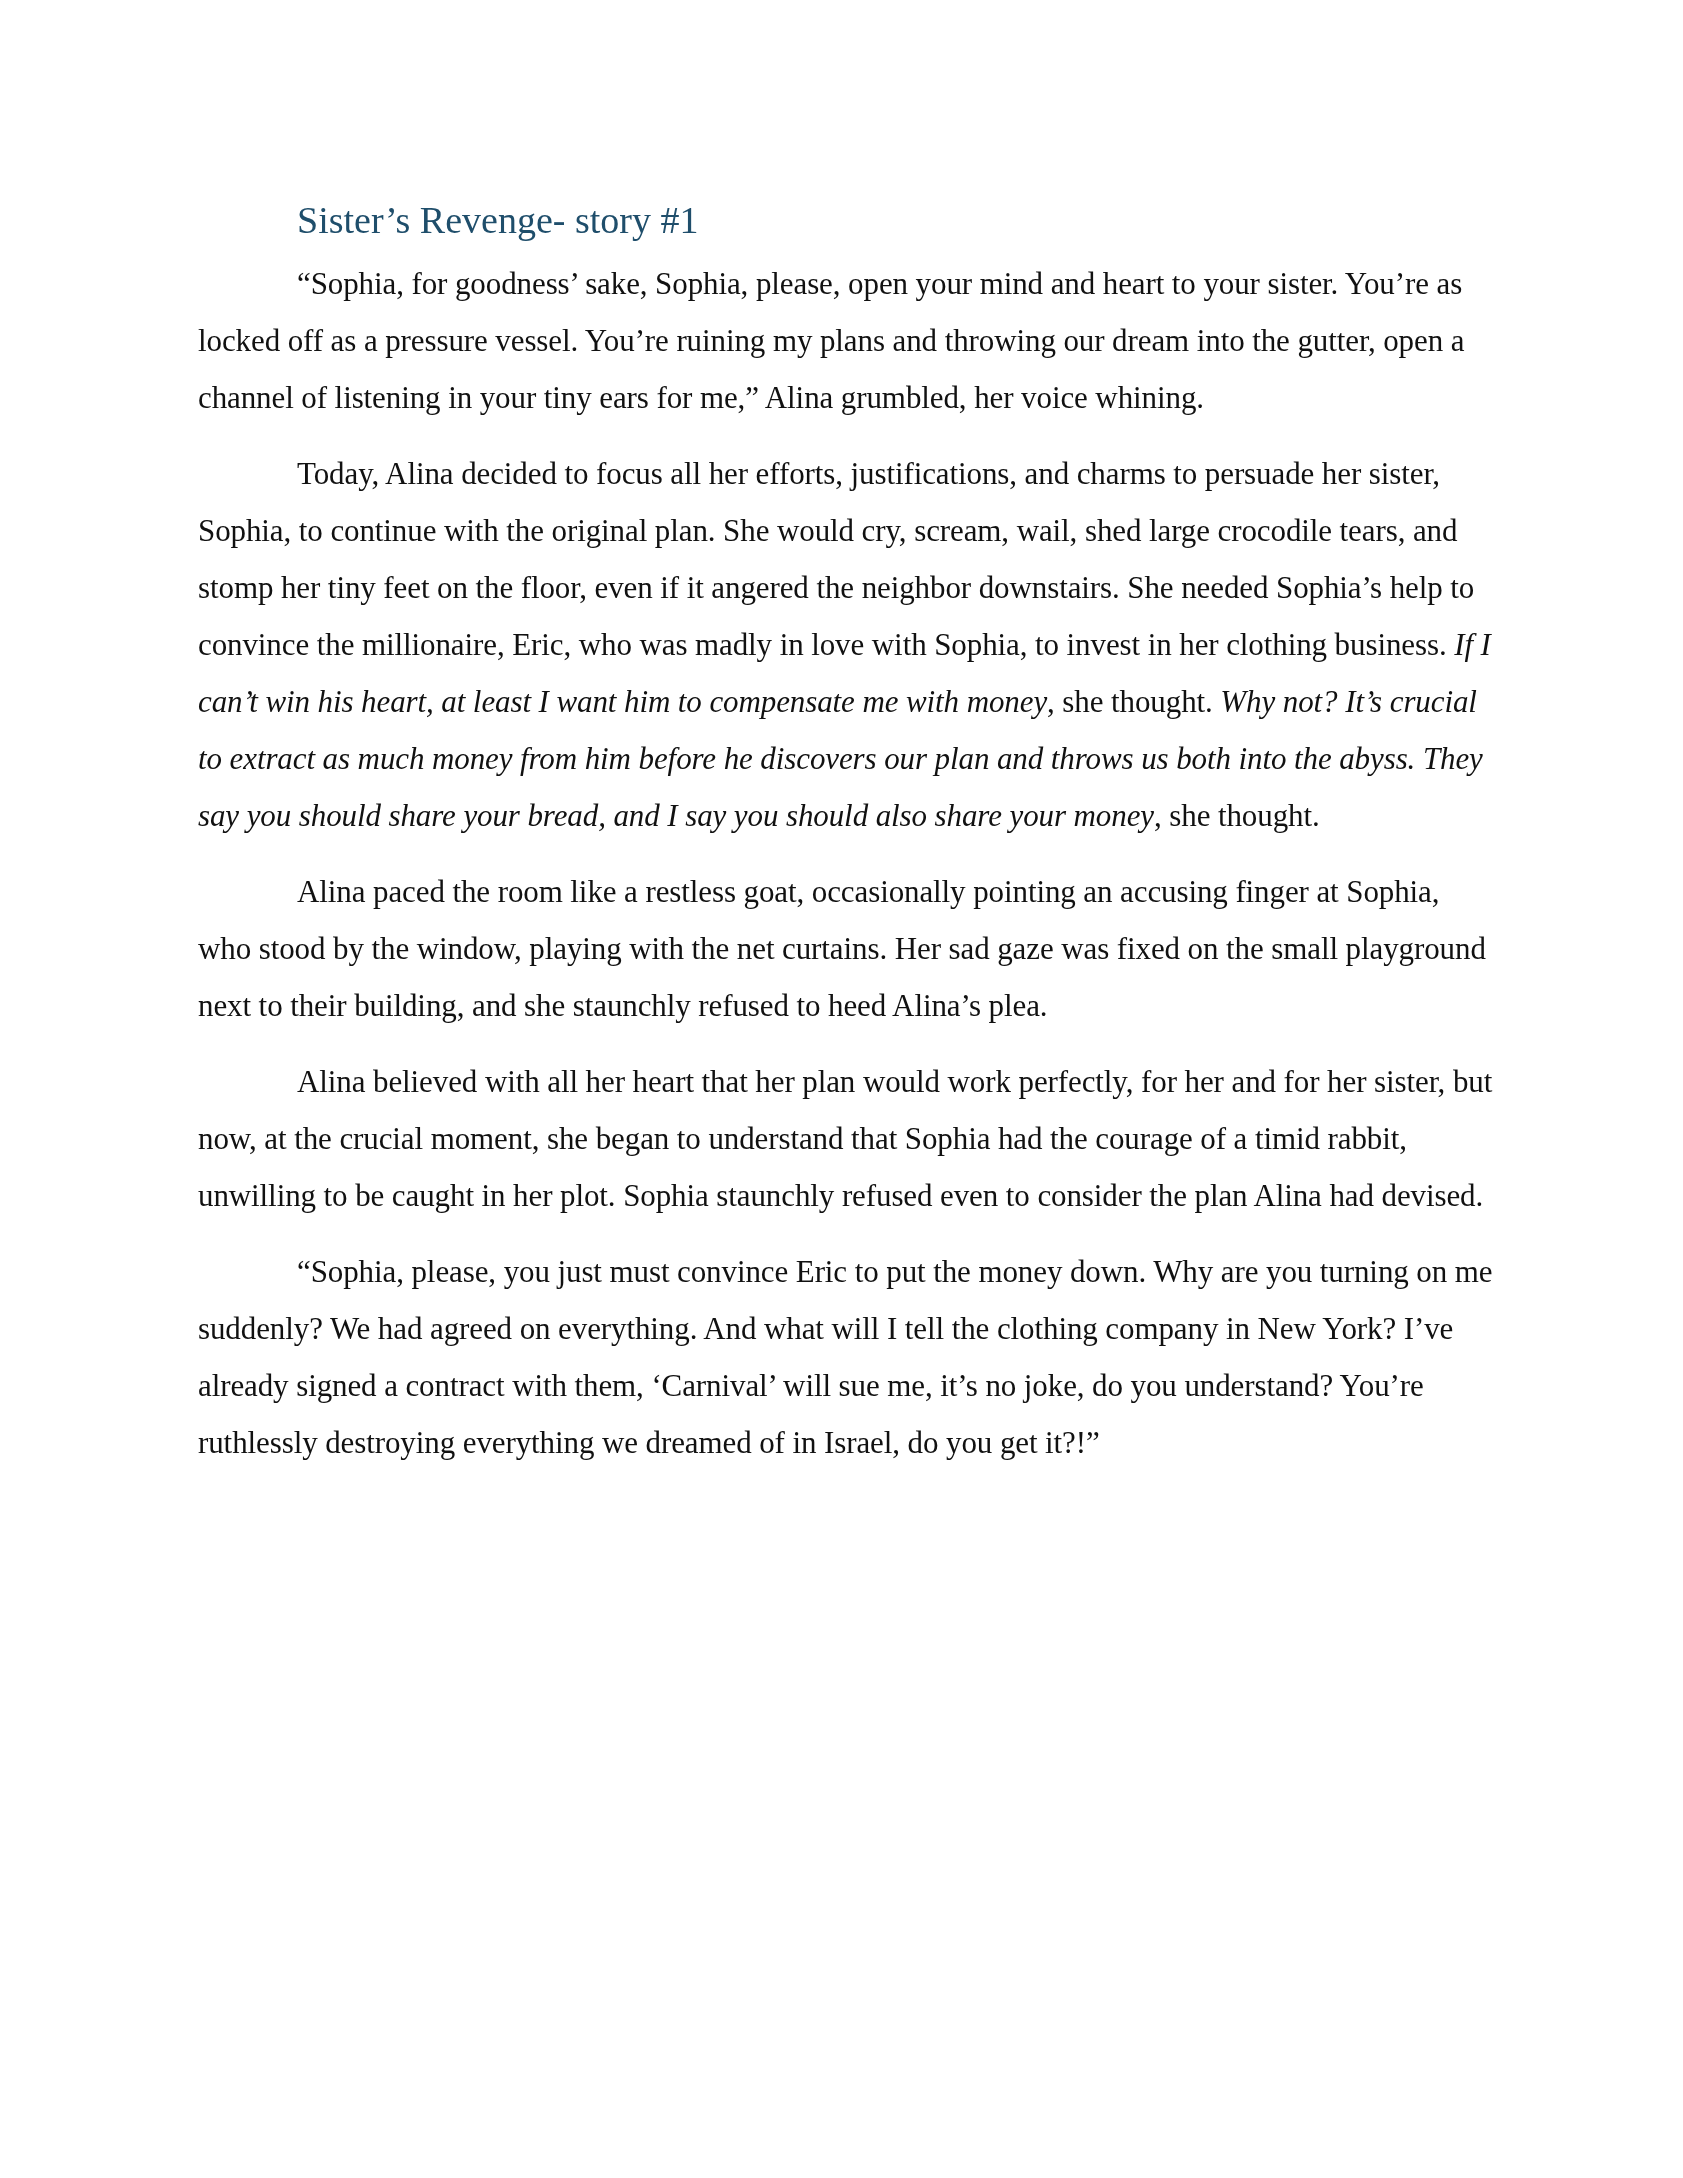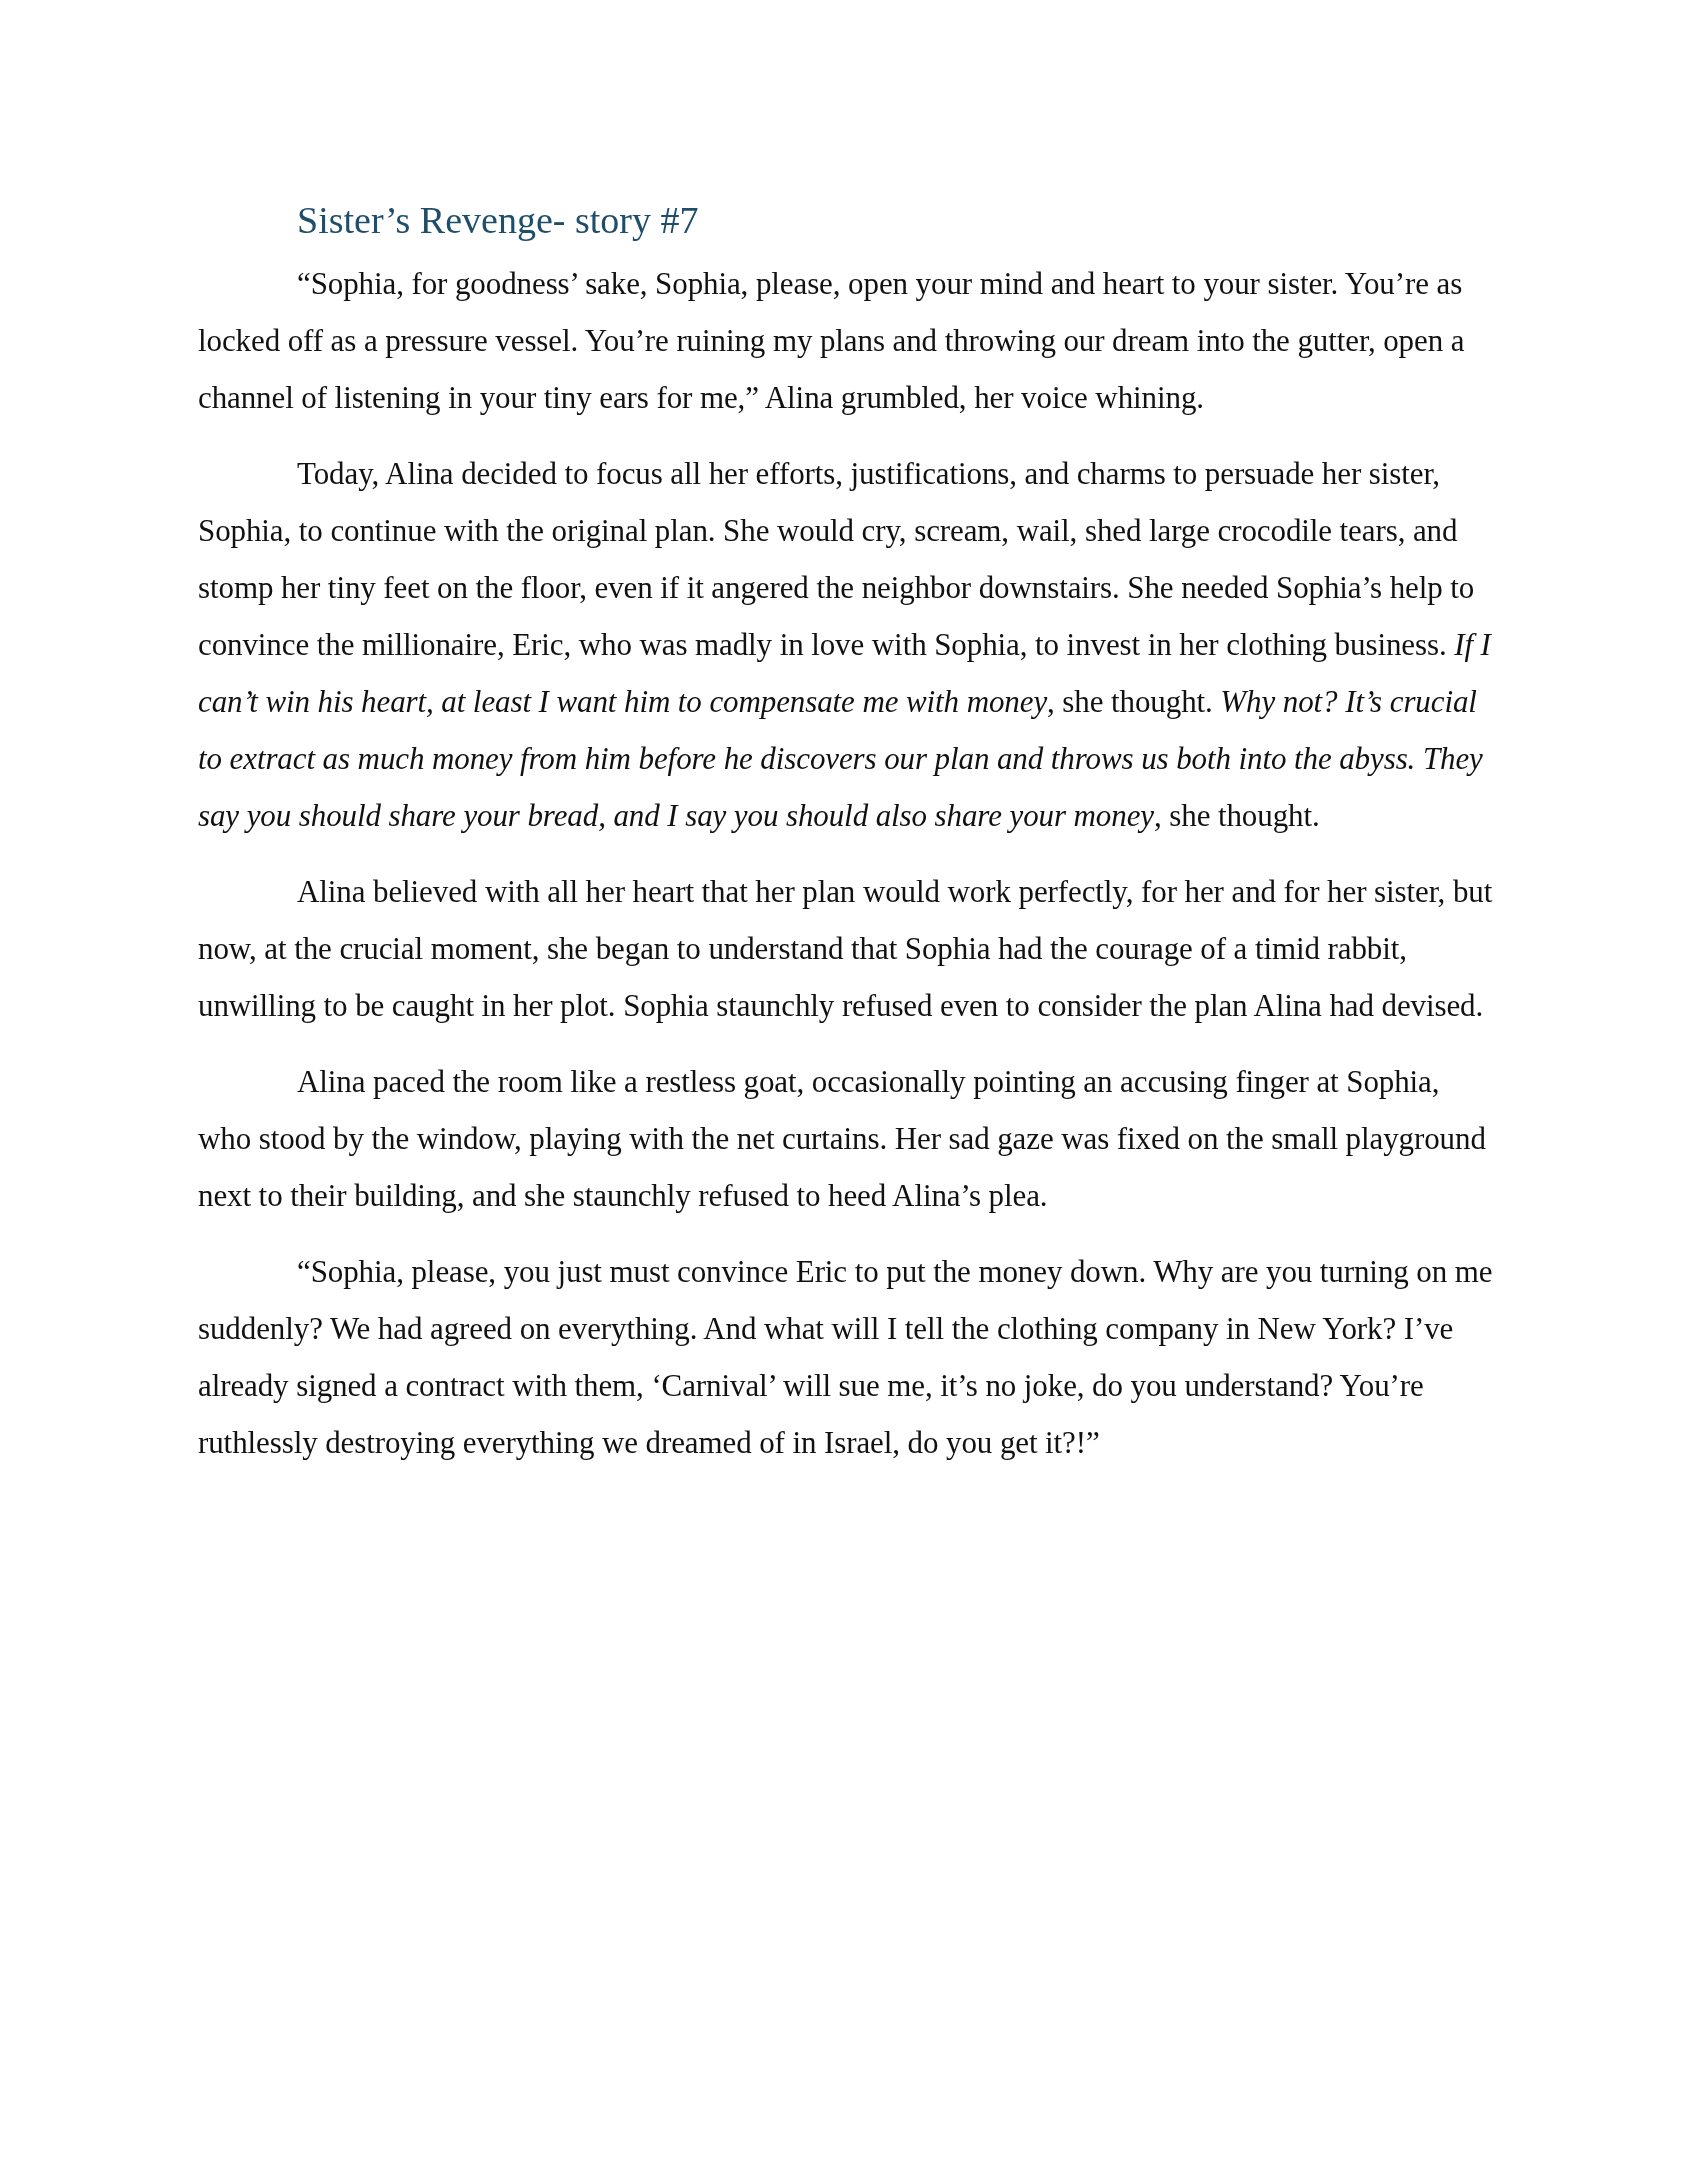--- a/index.html
+++ b/index.html
@@ -37,36 +37,36 @@
       letter-spacing: -0.1px;
     }
     .para em {
       font-style: italic;
     }
   </style>
 </head>
 <body>
 
 <div class="page">
-  <h1 class="title" style="color: rgb(31, 78, 107);">Sister’s Revenge- story #7</h1>
+  <h1 class="title" style="color: rgb(31, 78, 107);">Sister’s Revenge- story #1</h1>
 
   <p class="para">
     <span>“Sophia, for goodness’ sake, Sophia, please, open your mind and heart to your sister. You’re as locked off as a pressure vessel. You’re ruining my plans and throwing our dream into the gutter, open a channel of listening in your tiny ears for me,” Alina grumbled, her voice whining.</span>
   </p>
 
   <p class="para">
     <span>Today, Alina decided to focus all her efforts, justifications, and charms to persuade her sister, Sophia, to continue with the original plan. She would cry, scream, wail, shed large crocodile tears, and stomp her tiny feet on the floor, even if it angered the neighbor downstairs. She needed Sophia’s help to convince the millionaire, Eric, who was madly in love with Sophia, to invest in her clothing business. </span><em>If I can’t win his heart, at least I want him to compensate me with money</em><span>, she thought. </span><em>Why not? It’s crucial to extract as much money from him before he discovers our plan and throws us both into the abyss. They say you should share your bread, and I say you should also share your money</em><span>, she thought.</span>
   </p>
 
 
   <p class="para">
-    <span>Alina believed with all her heart that her plan would work perfectly, for her and for her sister, but now, at the crucial moment, she began to understand that Sophia had the courage of a timid rabbit, unwilling to be caught in her plot. Sophia staunchly refused even to consider the plan Alina had devised.</span>
+    <span>Alina paced the room like a restless goat, occasionally pointing an accusing finger at Sophia, who stood by the window, playing with the net curtains. Her sad gaze was fixed on the small playground next to their building, and she staunchly refused to heed Alina’s plea.</span>
   </p>
 
   <p class="para">
-    <span>Alina paced the room like a restless goat, occasionally pointing an accusing finger at Sophia, who stood by the window, playing with the net curtains. Her sad gaze was fixed on the small playground next to their building, and she staunchly refused to heed Alina’s plea.</span>
+    <span>Alina believed with all her heart that her plan would work perfectly, for her and for her sister, but now, at the crucial moment, she began to understand that Sophia had the courage of a timid rabbit, unwilling to be caught in her plot. Sophia staunchly refused even to consider the plan Alina had devised.</span>
   </p>
 
   <p class="para">
     <span>“Sophia, please, you just must convince Eric to put the money down. Why are you turning on me suddenly? We had agreed on everything. And what will I tell the clothing company in New York? I’ve already signed a contract with them, ‘Carnival’ will sue me, it’s no joke, do you understand? You’re ruthlessly destroying everything we dreamed of in Israel, do you get it?!”</span>
   </p>
 </div>
 
 
 </body></html>

